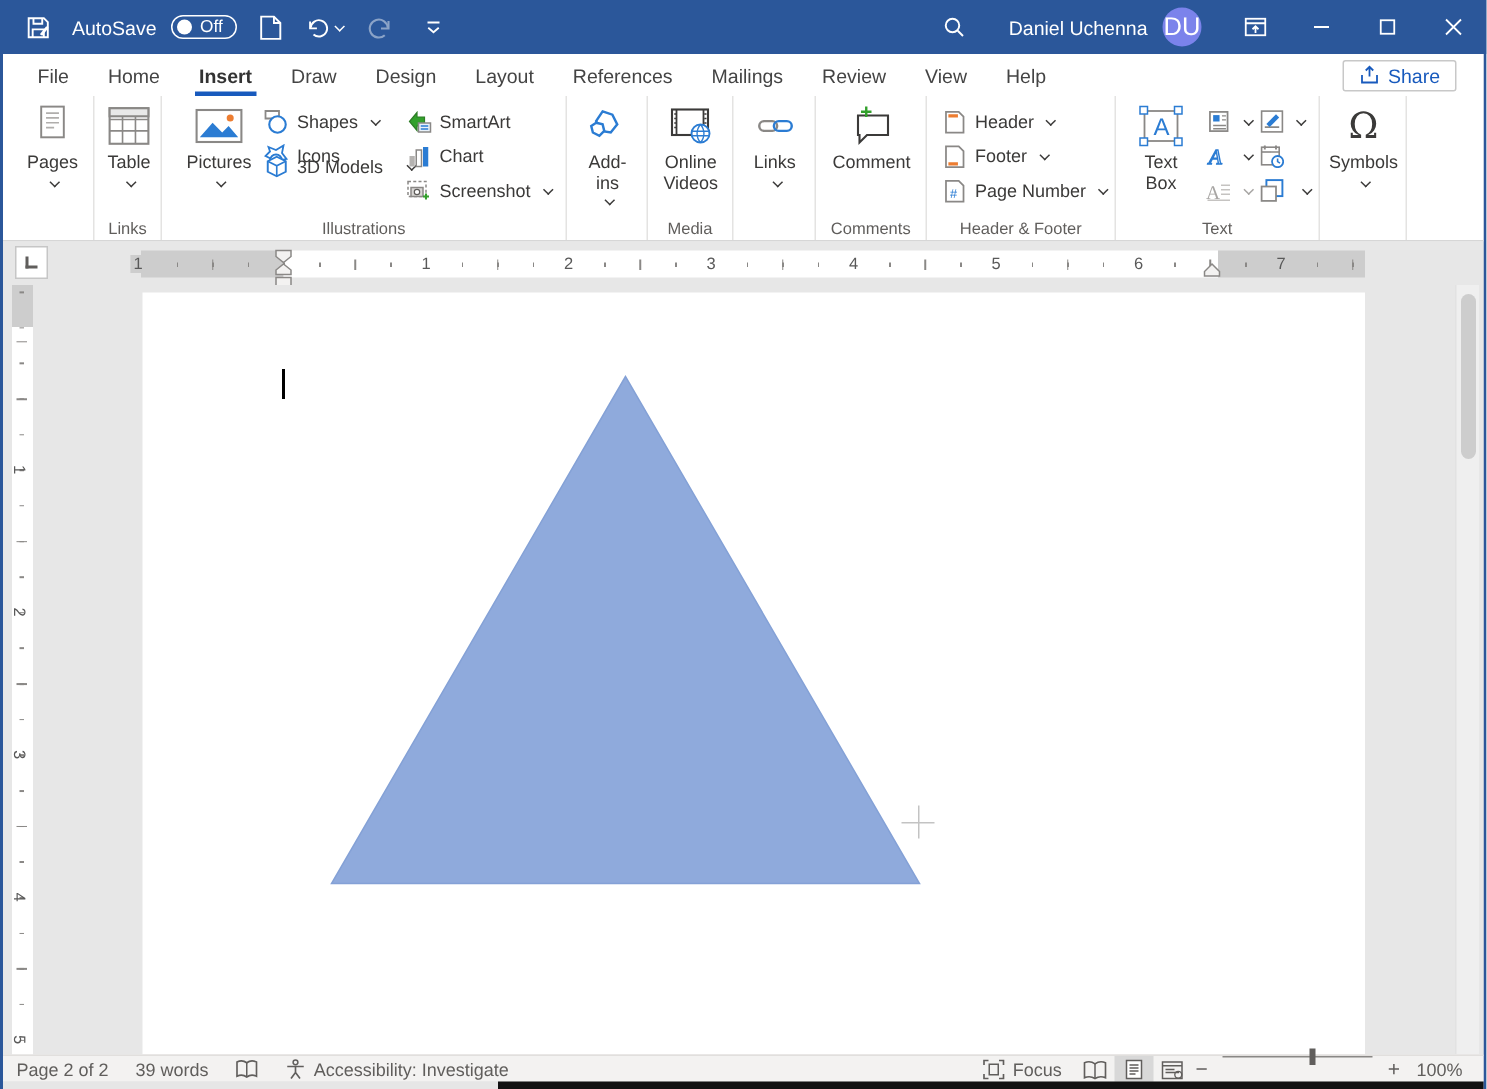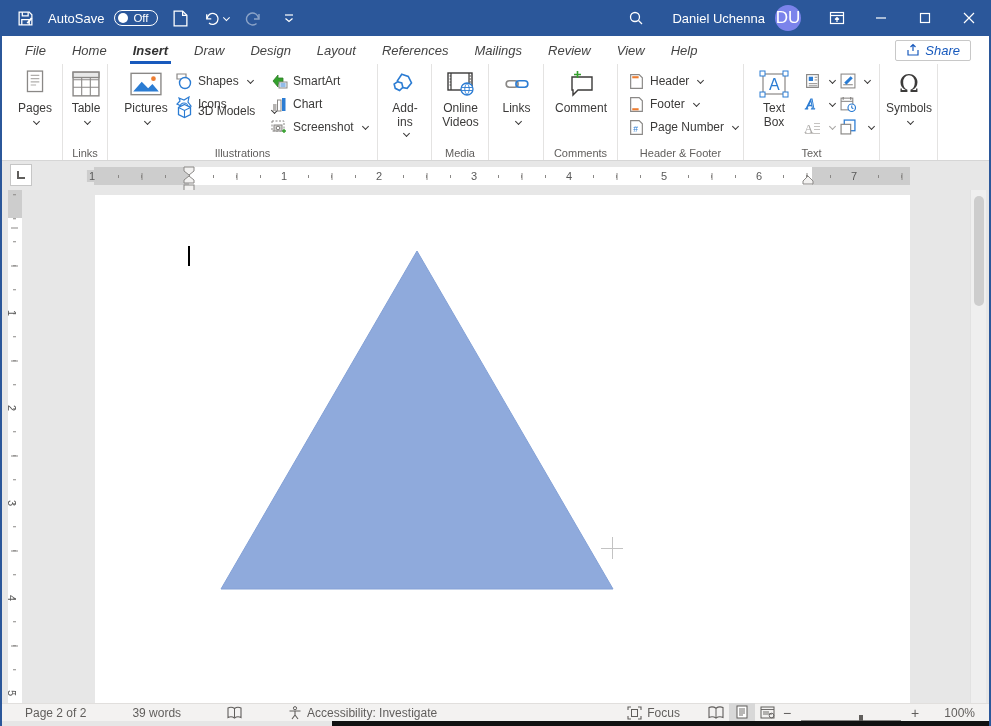--- a/index.html
+++ b/index.html
@@ -22,21 +22,21 @@
   .tb-user { display:flex; align-items:center; gap:10px; padding:0 14px; }
   .avatar { width:26px; height:26px; border-radius:50%; background:#7b83eb; color:#fff;
     font-size:17px; display:flex; align-items:center; justify-content:center; }
   .winbtn { width:44px; height:36px; display:flex; align-items:center; justify-content:center; font-size:14px; }
   .chv { display:inline-block; width:5px; height:5px; border-right:1.3px solid currentColor;
     border-bottom:1.3px solid currentColor; transform:rotate(45deg); margin:0 1px 2px 4px; }
   .chv.white { border-color:#fff; }
 
   
   .tabrow { position:absolute; left:0; top:36px; width:987px; height:28px; background:#fff;
-    display:flex; align-items:center; font-size:13px; color:#444;font-style:italic; }
+    display:flex; align-items:center; font-size:13px; color:#444; }
   .tab { padding:5px 13px; height:100%; display:flex; align-items:center; position:relative; }
   .tab.active { font-weight:bold; color:#333; }
   .tab.active::after { content:""; position:absolute; left:10px; right:10px; bottom:0; height:3px; background:#185abd; }
   .share-btn { margin-left:auto; margin-right:18px; border:1px solid #c8c8c8; border-radius:2px;
     color:#185abd; padding:2px 10px; display:flex; align-items:center; gap:5px; font-size:13px; }
 
   
   .ribbon { position:absolute; left:0; top:64px; width:987px; height:97px; background:#fff;
     border-bottom:1px solid #d6d6d6; font-size:12px; color:#3b3a39; }
   .rgroup { position:absolute; top:0; height:96px; border-right:1px solid #e4e3e2; }
@@ -81,22 +81,22 @@
   .page { position:absolute; left:93px; top:5px; width:815px; height:508px; background:#fff; }
   .caret { position:absolute; left:93px; top:51px; width:1.5px; height:20px; background:#000; }
   .crosshair-v { position:absolute; left:517px; top:342px; width:1px; height:22px; background:#c3c3c3; }
   .crosshair-h { position:absolute; left:506px; top:353px; width:22px; height:1px; background:#c3c3c3; }
   .scrollbar { position:absolute; right:3px; top:0; width:16px; height:513px; background:#efefef; border-left:1px solid #e2e2e2; }
   .scrollthumb { position:absolute; left:3px; top:6px; width:10px; height:110px; background:#cdcdcd; border-radius:5px; }
 
   
   .statusbar { position:absolute; left:0; top:703px; width:987px; height:18px; background:#f3f2f1;
     border-top:1px solid #e1dfdd; display:flex; align-items:center; font-size:12px; color:#605e5c; }
-  .sb-item { display:flex; align-items:center; gap:5px; padding:0 23px; height:100%; }
-  .sb-right { margin-left:auto; display:flex; align-items:flex-end; height:100%; }
+  .sb-item { display:flex; align-items:center; gap:5px; padding:0 9px; height:100%; }
+  .sb-right { margin-left:auto; display:flex; align-items:flex-start; height:100%; }
   .viewbtn { width:26px; height:18px; display:flex; align-items:center; justify-content:center; }
   .viewbtn.active { background:#d8d8d8; }
   .zoom-track { position:relative; width:100px; height:1px; background:#8a8886; margin:0 8px; }
   .zoom-thumb { position:absolute; left:58px; top:-5px; width:4px; height:11px; background:#605e5c; }
   .zoom-sign { font-size:14px; color:#605e5c; padding:0 2px; }
   .bottom-strip-left { position:absolute; left:0; top:721px; width:330px; height:5px; background:#e6e6e6; }
   .bottom-strip-right { position:absolute; left:330px; top:721px; width:657px; height:5px; background:#111; }
 </style>
 </head>
 <body>

